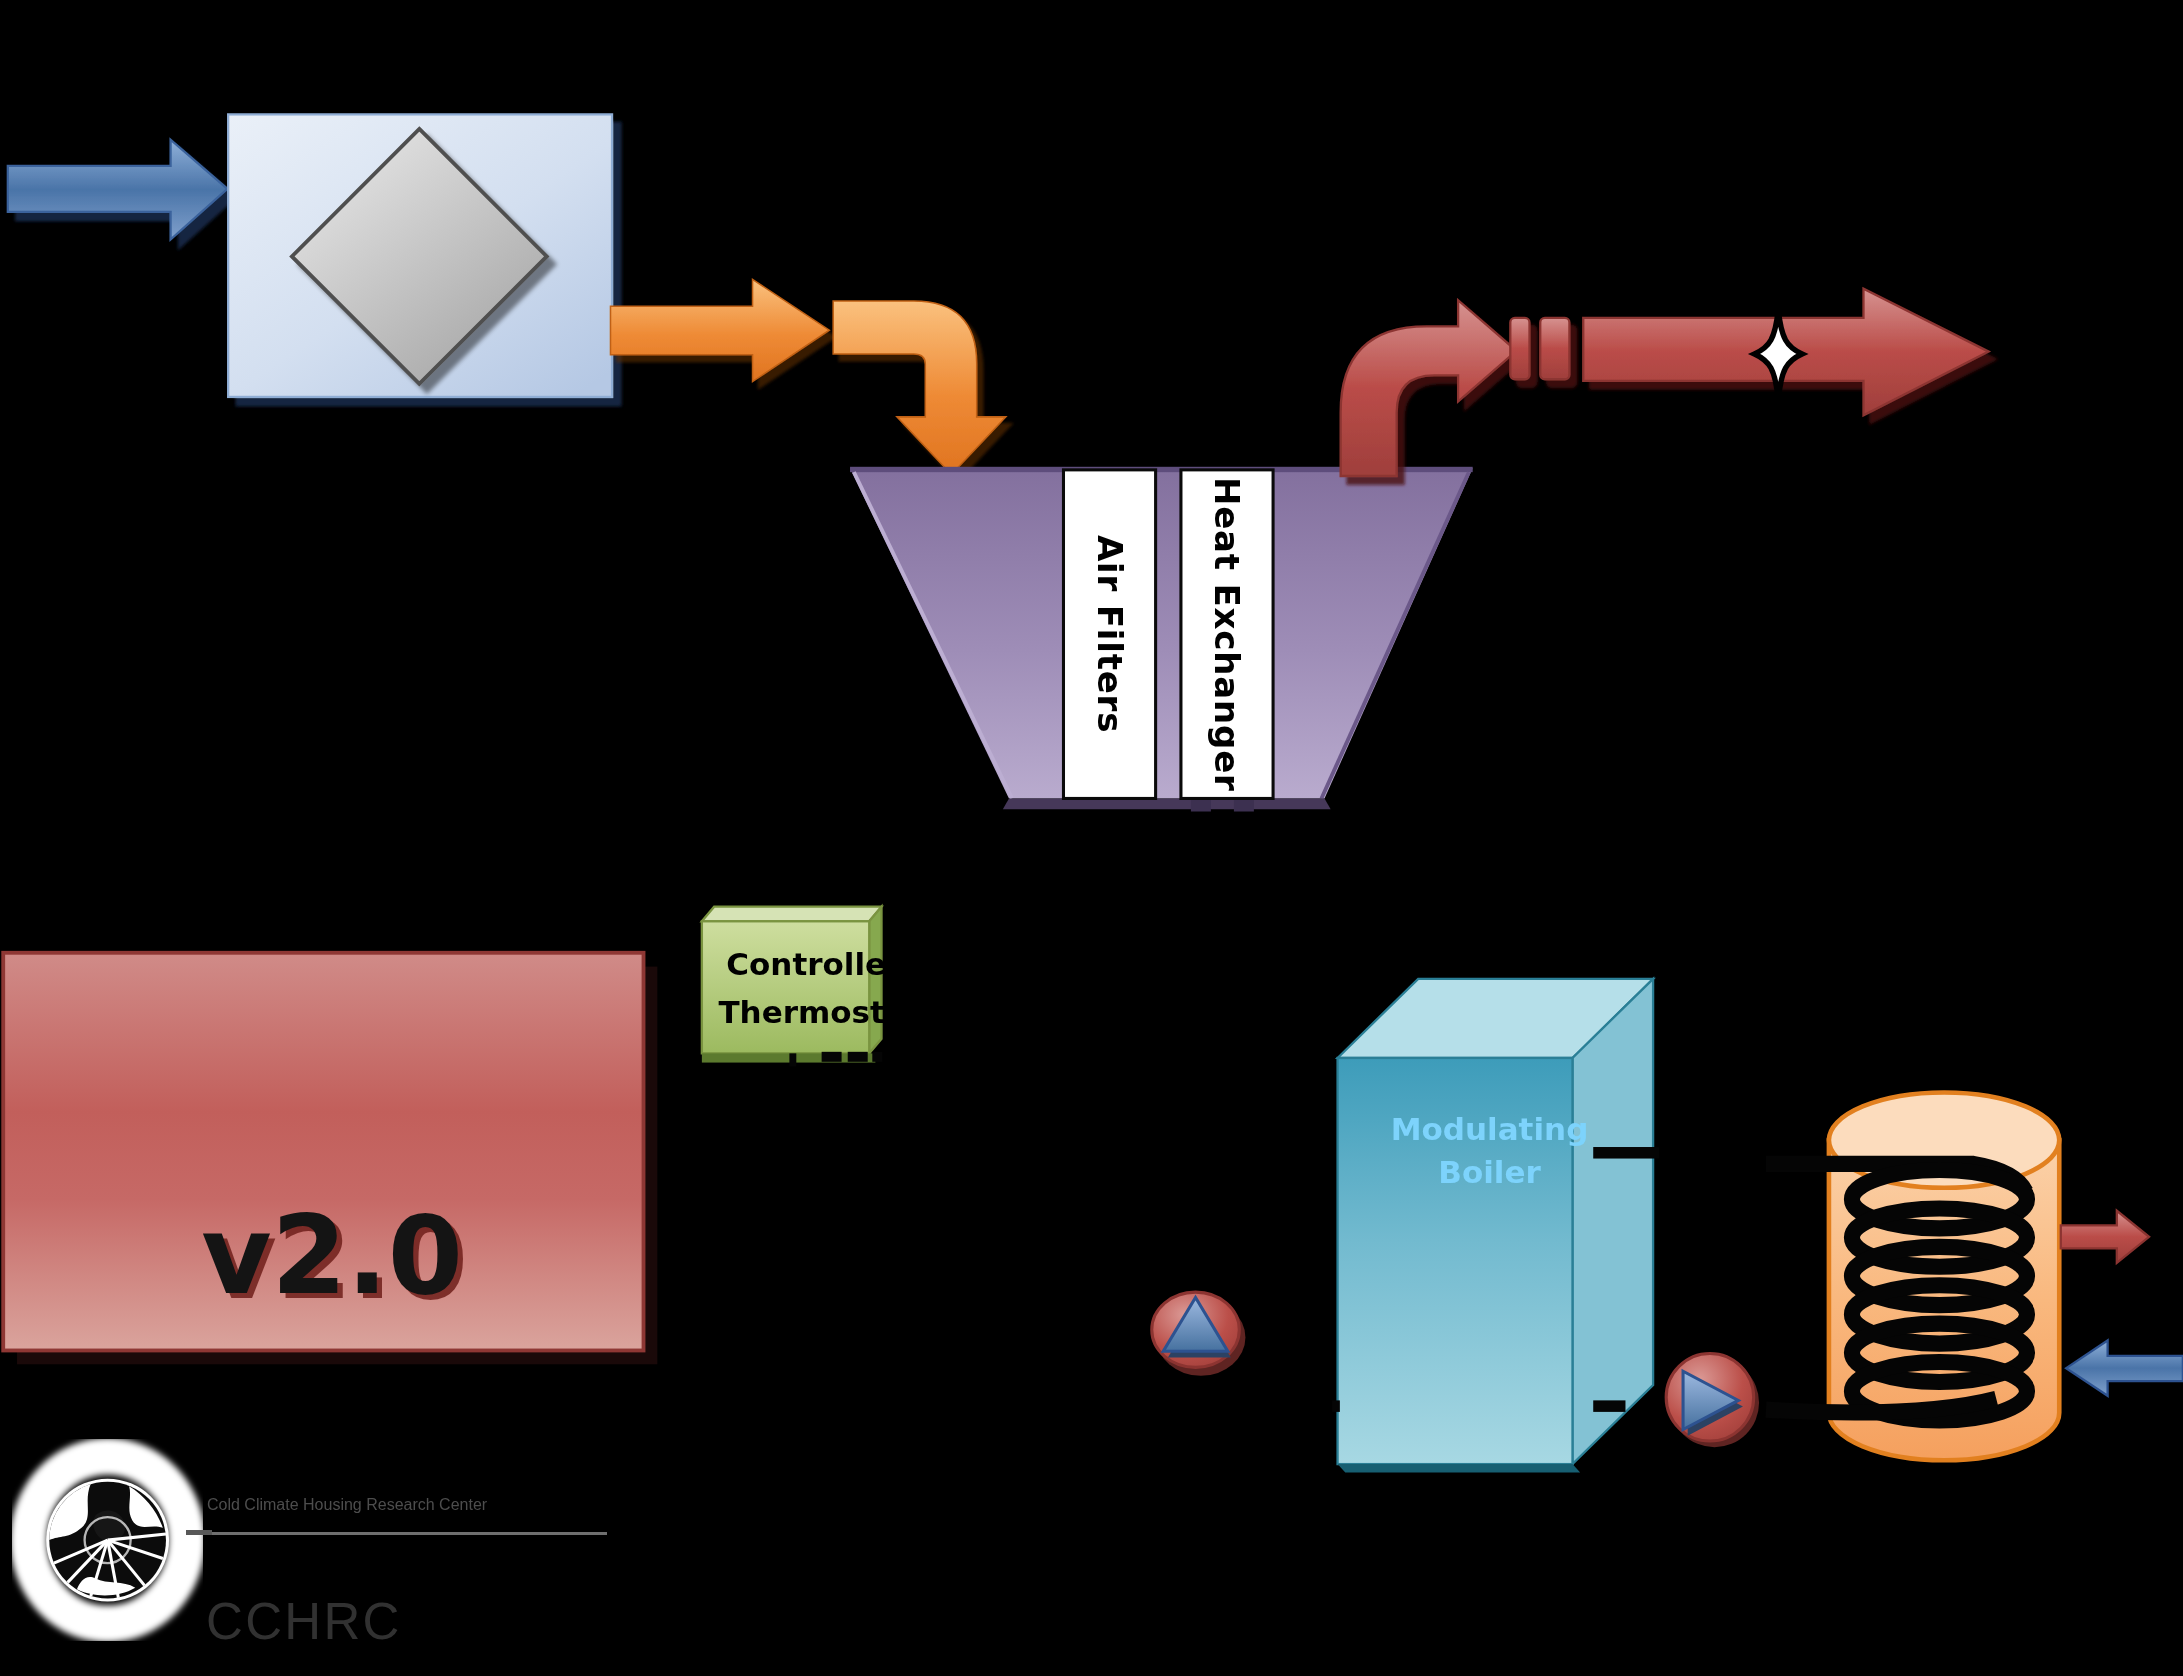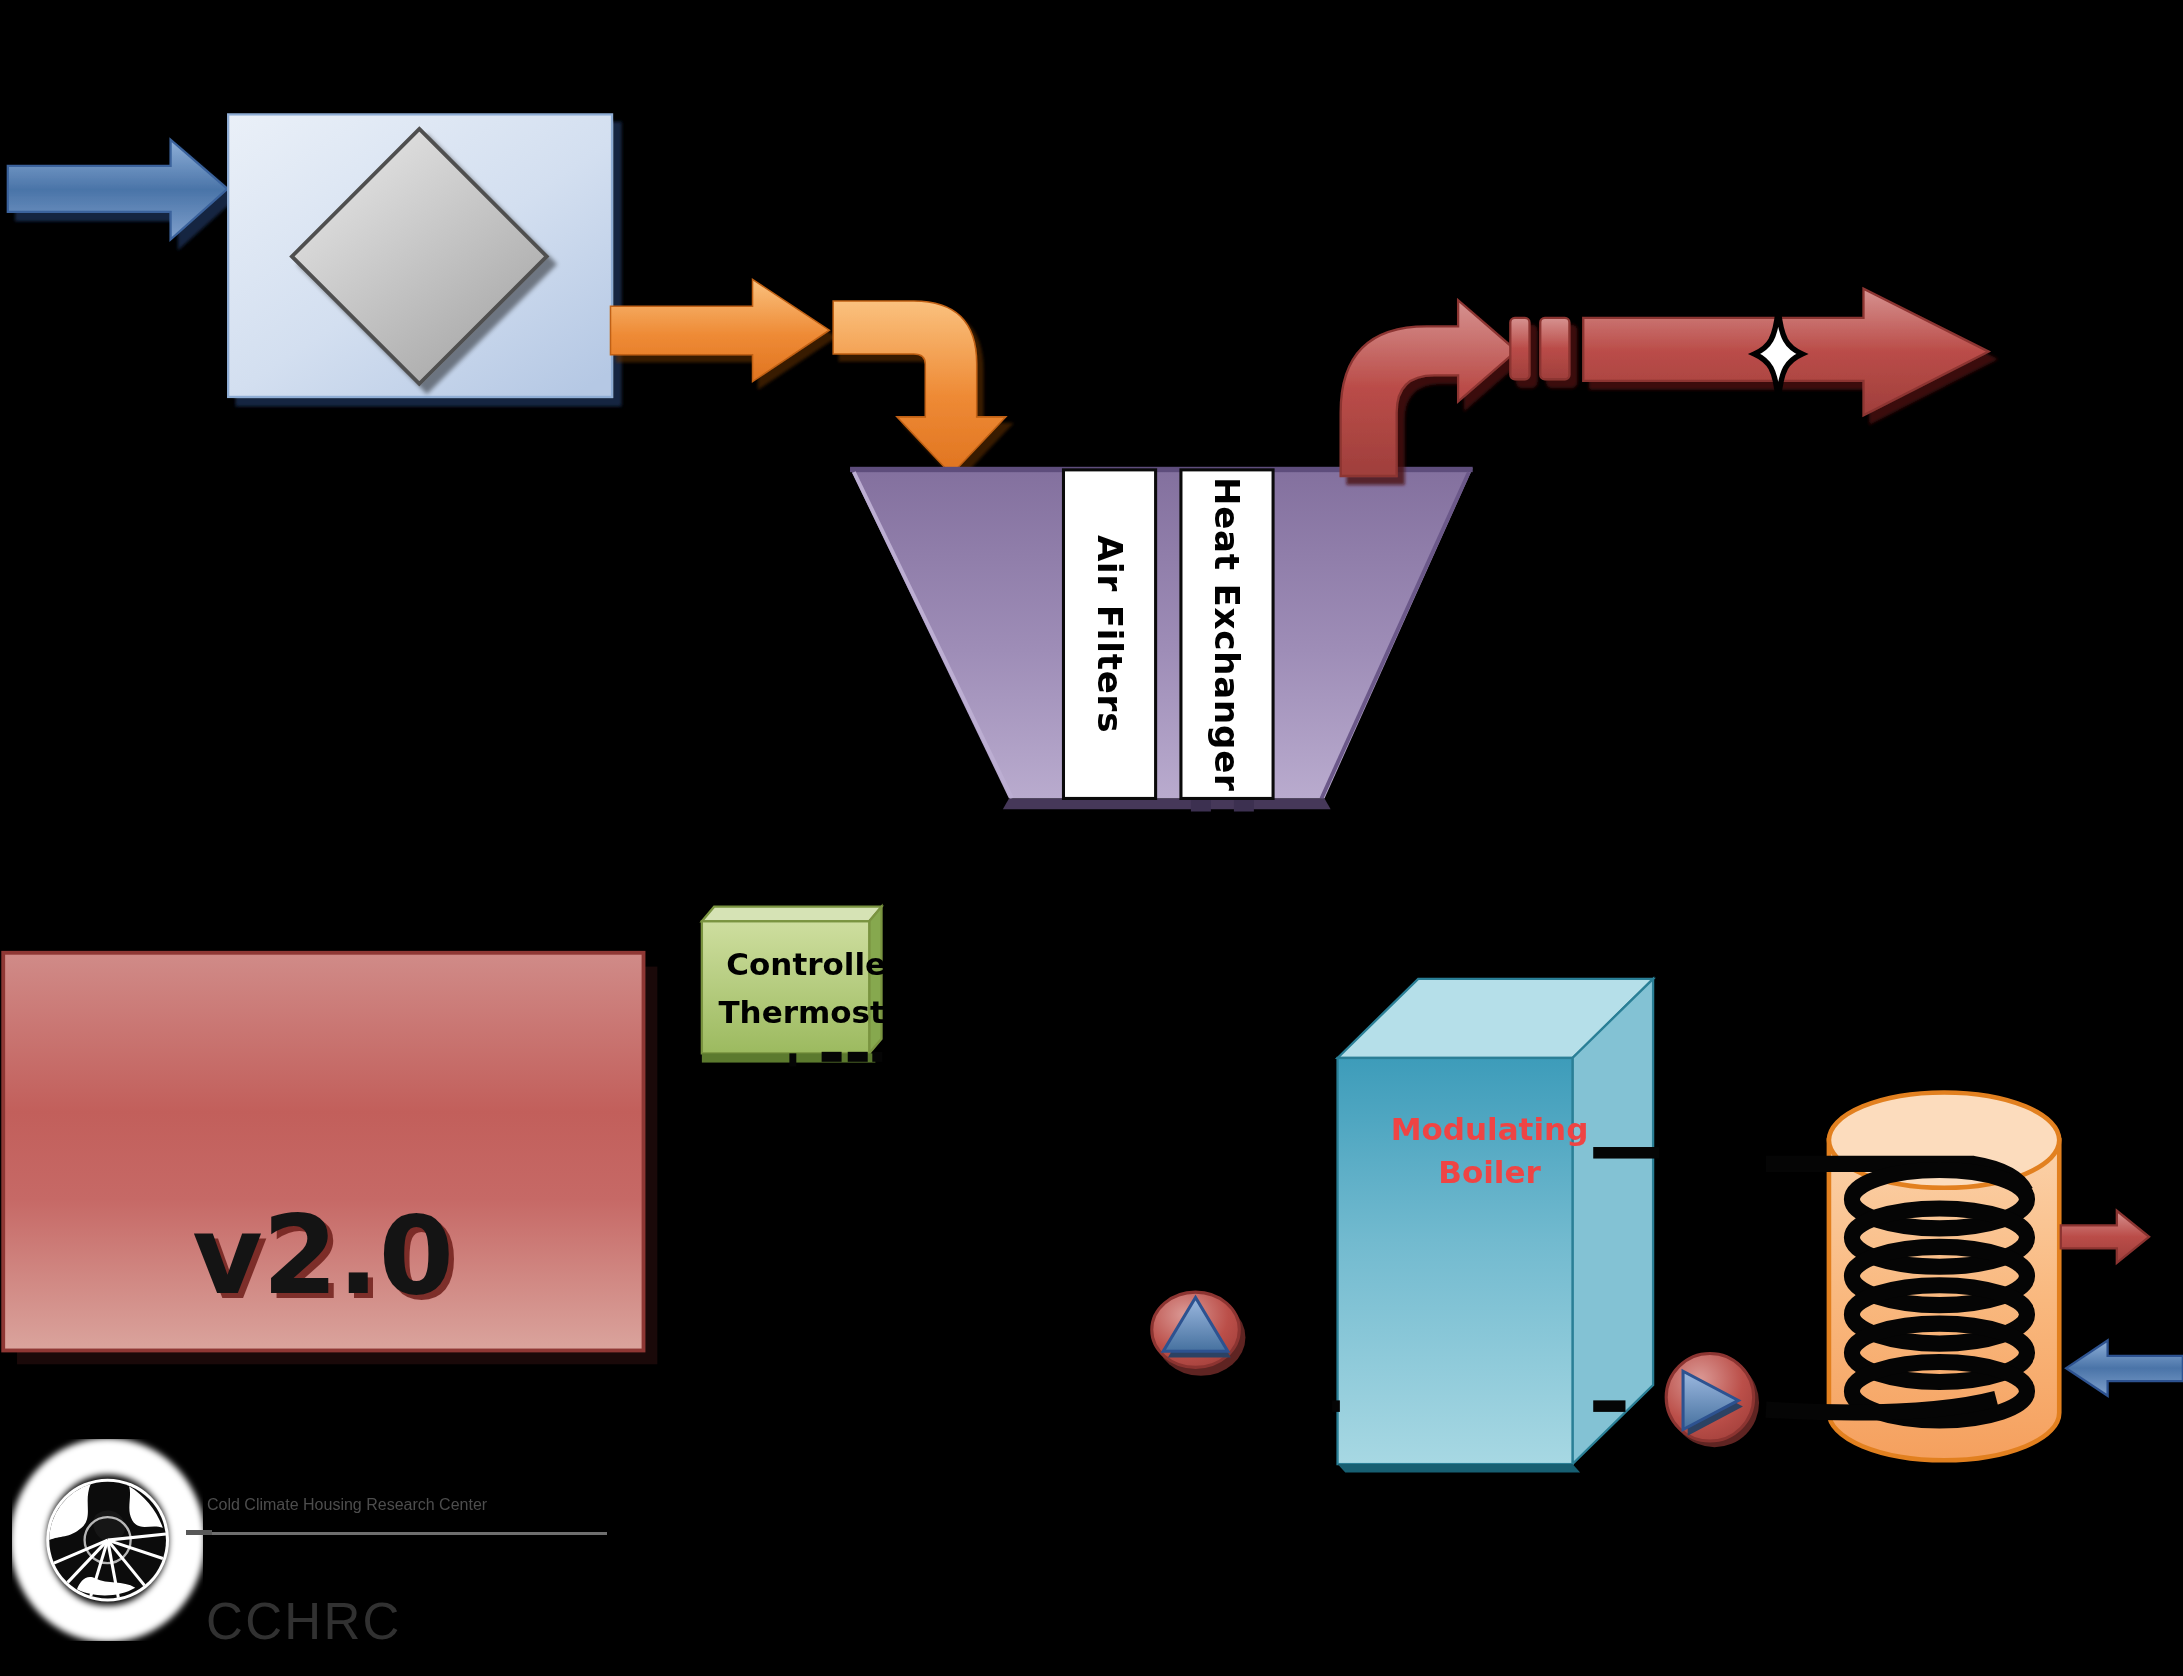--- a/index.html
+++ b/index.html
@@ -5,27 +5,27 @@
   html,body{margin:0;padding:0;background:#000;}
   .stage{position:relative;width:2183px;height:1676px;background:#000;overflow:hidden;
          font-family:"DejaVu Sans",sans-serif;}
   .stage svg{position:absolute;left:0;top:0;}
   .label{position:absolute;font-family:"DejaVu Sans",sans-serif;font-weight:bold;color:#000;}
   .vlabel{display:flex;align-items:center;justify-content:center;
           writing-mode:vertical-rl;text-orientation:mixed;
           font-size:34px;letter-spacing:0.8px;}
   .ctr{display:flex;flex-direction:column;align-items:center;justify-content:center;text-align:center;margin-left:34px;}
   .controller-text{left:702px;top:922px;width:167px;height:132px;font-size:31px;line-height:1.55;}
-  .boiler-text{left:1338px;top:1097px;width:235px;height:108px;font-size:31px;line-height:1.4;color:#ef4444;}
+  .boiler-text{left:1338px;top:1097px;width:235px;height:108px;font-size:31px;line-height:1.4;color:#7dd3fc;}
   .filters-text{left:1064px;top:470px;width:92px;height:329px;}
   .exchanger-text{left:1181px;top:470px;width:92px;height:329px;}
   .brand-line{width:640px;text-align:center;color:#141414;
               text-shadow:5.4px 5.4px 0 rgba(110,30,26,0.85);}
   .brand-1{left:3.1px;top:992px;font-size:108px;}
-  .brand-2{left:3px;top:1193px;font-size:108px;}
+  .brand-2{left:12px;top:1193px;font-size:108px;}
   .logo-org{left:207px;top:1496px;font-size:16px;font-weight:normal;color:#4d4d4d;
             font-family:"Liberation Sans",sans-serif;letter-spacing:0px;white-space:nowrap;}
   .logo-rule{position:absolute;left:189px;top:1532px;width:418px;height:3.1px;background:#6f6f6f;}
   .logo-rule:before{content:"";position:absolute;left:-3.1px;top:-2.3px;width:26px;height:5.4px;background:#585858;}
   .logo-acronym{left:206px;top:1592px;font-size:51px;font-weight:normal;color:#313131;
             font-family:"Liberation Sans",sans-serif;letter-spacing:2.3px;}
 </style>
 </head>
 <body>
 

